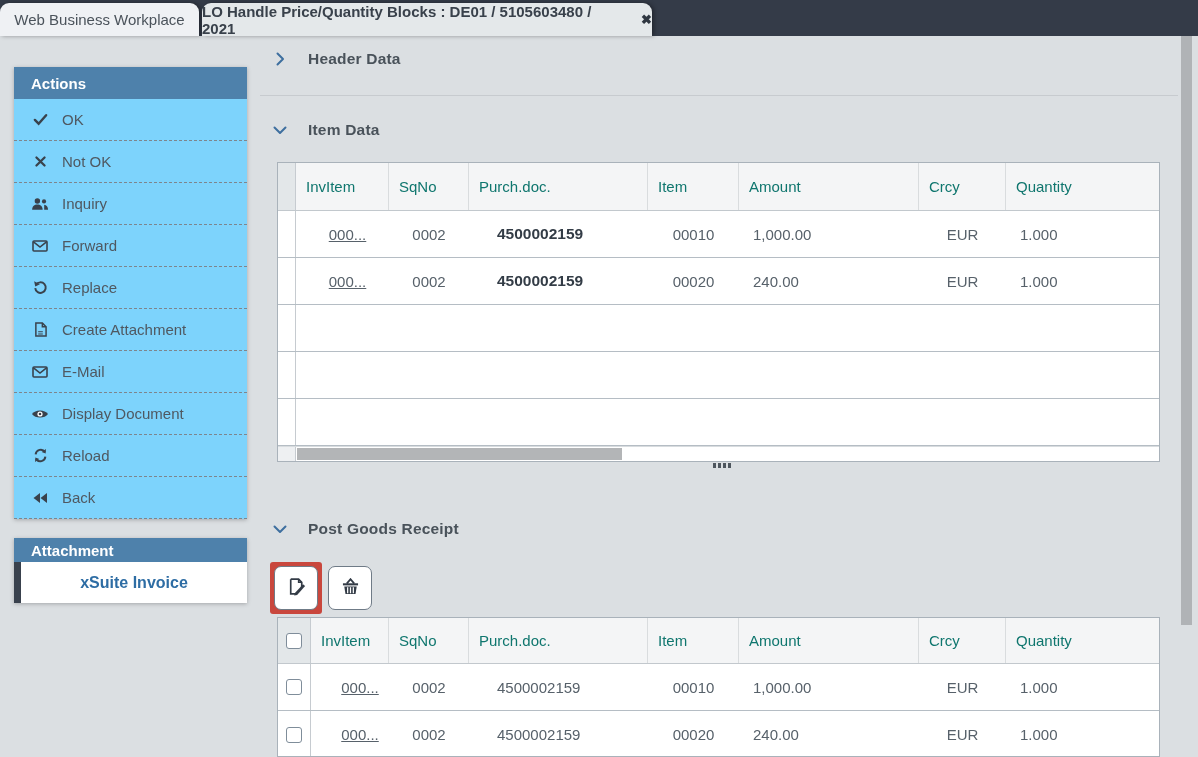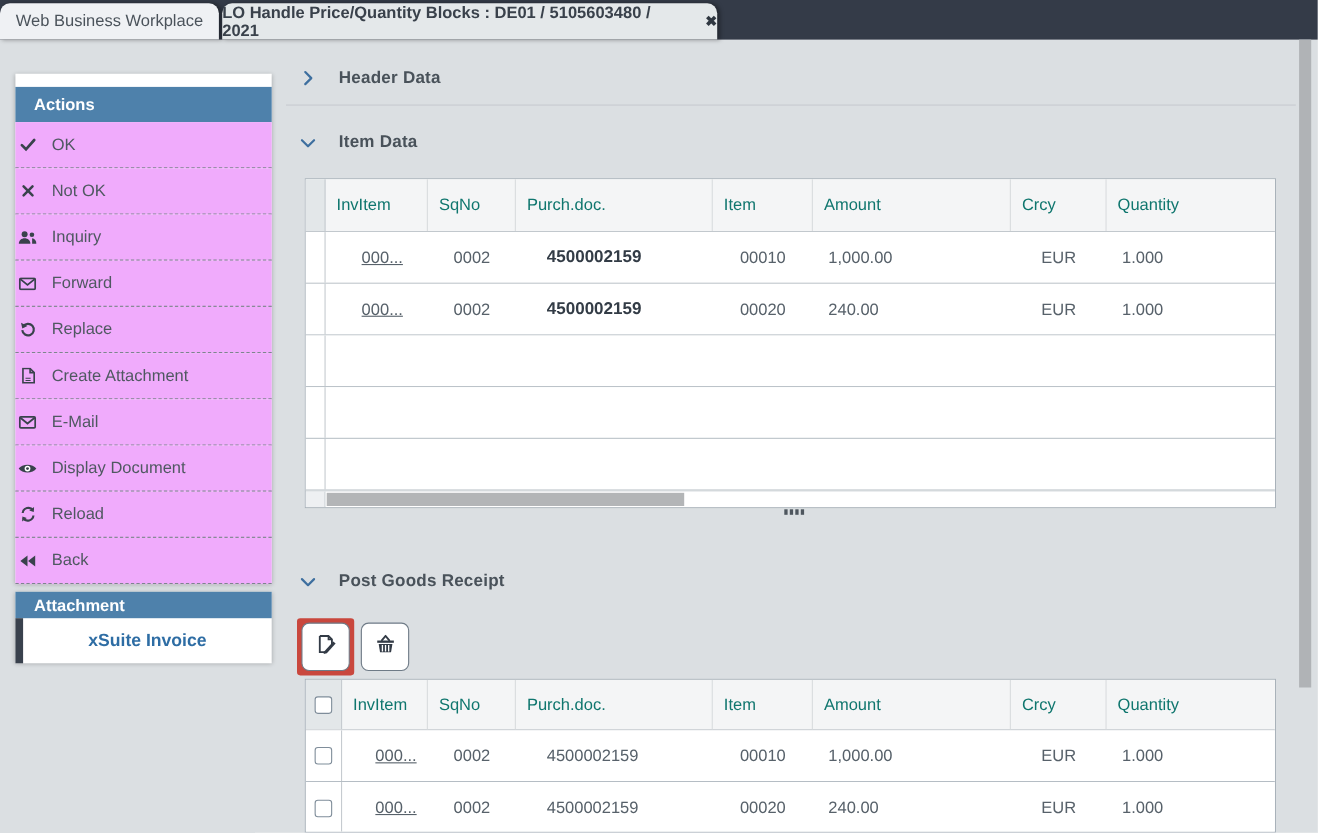--- a/index.html
+++ b/index.html
@@ -12,23 +12,23 @@
   .tabbar{position:absolute;left:0;top:0;width:1198px;height:36px;background:#343b48;}
   .tab{position:absolute;top:3px;height:33px;display:flex;align-items:center;justify-content:center;
        border-radius:9px 9px 0 0;font-size:15px;box-shadow:2px 0 4px rgba(0,0,0,.35);cursor:pointer;}
   .tab1{left:0;width:199px;background:#eff1f4;color:#4b535b;}
   .tab2{left:202px;width:450px;background:#e4e8ea;color:#39414b;font-weight:600;z-index:2;gap:28px;}
   .tab2 .close{margin-left:12px;font-weight:700;font-size:13px;color:#2f3741;cursor:pointer;}
   
   .panel{position:absolute;left:14px;width:233px;background:#fff;box-shadow:0 1px 4px rgba(0,0,0,.25);}
   .panel-head{background:#4e81ab;color:#fff;font-weight:700;font-size:15px;display:flex;align-items:center;padding-left:17px;}
   .actions-panel{top:67px;}
-  .actions-panel .panel-head{height:32px;margin-top:12px;}
-  .action-item{height:42px;box-sizing:border-box;display:flex;align-items:center;gap:13px;padding-left:2px;
-       border-bottom:1px dashed #7d858d;font-size:15px;color:#4f5861;cursor:pointer;background:#f0abfc;}
+  .actions-panel .panel-head{height:32px;}
+  .action-item{height:42px;box-sizing:border-box;display:flex;align-items:center;gap:13px;padding-left:17px;
+       border-bottom:1px dashed #7d858d;font-size:15px;color:#4f5861;cursor:pointer;background:#7dd3fc;}
   .action-item .ic{width:18px;display:flex;justify-content:center;align-items:center;}
   .attach-panel{top:538px;}
   .attach-panel .panel-head{height:24px;}
   .attach-item{height:41px;display:flex;align-items:center;justify-content:center;
        border-left:7px solid #39414d;font-weight:700;font-size:16px;color:#2e6da4;cursor:pointer;}
   
   .section-row{position:absolute;display:flex;align-items:center;gap:20px;height:22px;}
   .section-row .chev{display:flex;align-items:center;cursor:pointer;}
   .section-title{font-weight:700;font-size:15.5px;color:#49525a;letter-spacing:.2px;}
   .hsep{position:absolute;left:260px;top:95px;width:918px;height:1px;background:#c7cbcf;}
@@ -190,21 +190,21 @@
     </div>
   </div>
 
   <div class="panel attach-panel">
     <div class="panel-head">Attachment</div>
     <div class="attach-item">
       <span>xSuite Invoice</span>
     </div>
   </div>
 
-  <div class="section-row" style="left:272px;top:60px;">
+  <div class="section-row" style="left:272px;top:48px;">
     <span class="chev">
         <svg width="16" height="16" viewBox="0 0 16 16">
           <path d="M5.5 2.5 L11 8 L5.5 13.5" stroke="#3e6f9f" stroke-width="2" fill="none" stroke-linecap="round" stroke-linejoin="round"></path>
         </svg>
       </span>
     <span class="section-title">Header Data</span>
   </div>
   <div class="hsep"></div>
 
   <div class="section-row" style="left:272px;top:119px;">

